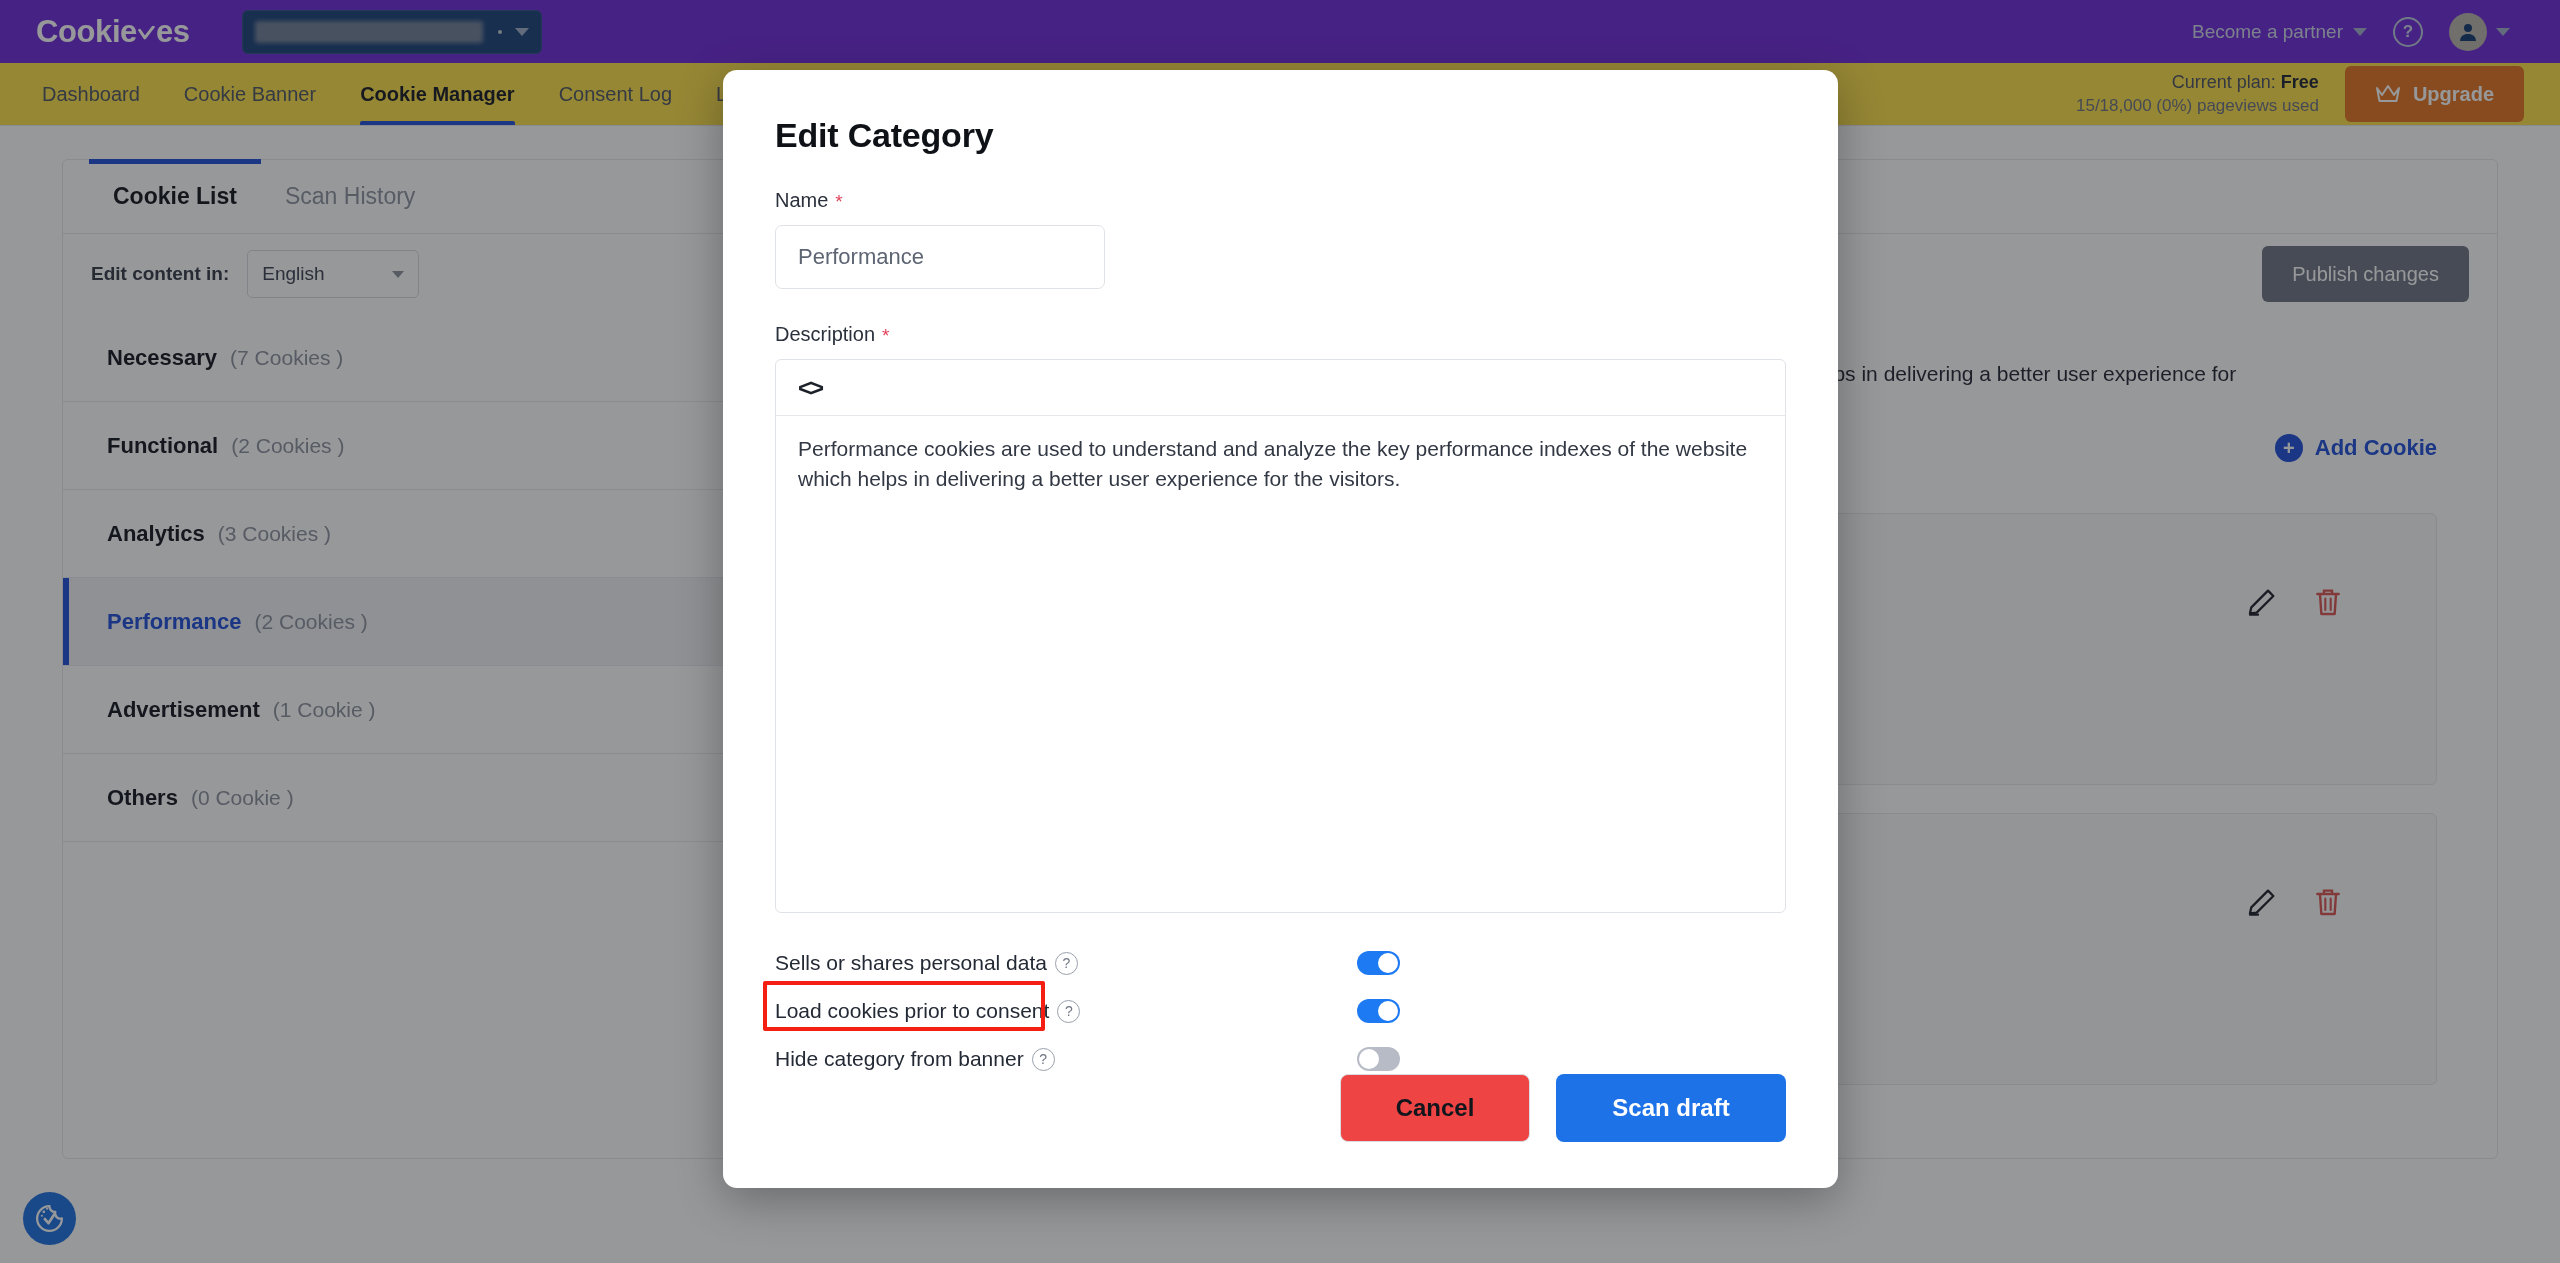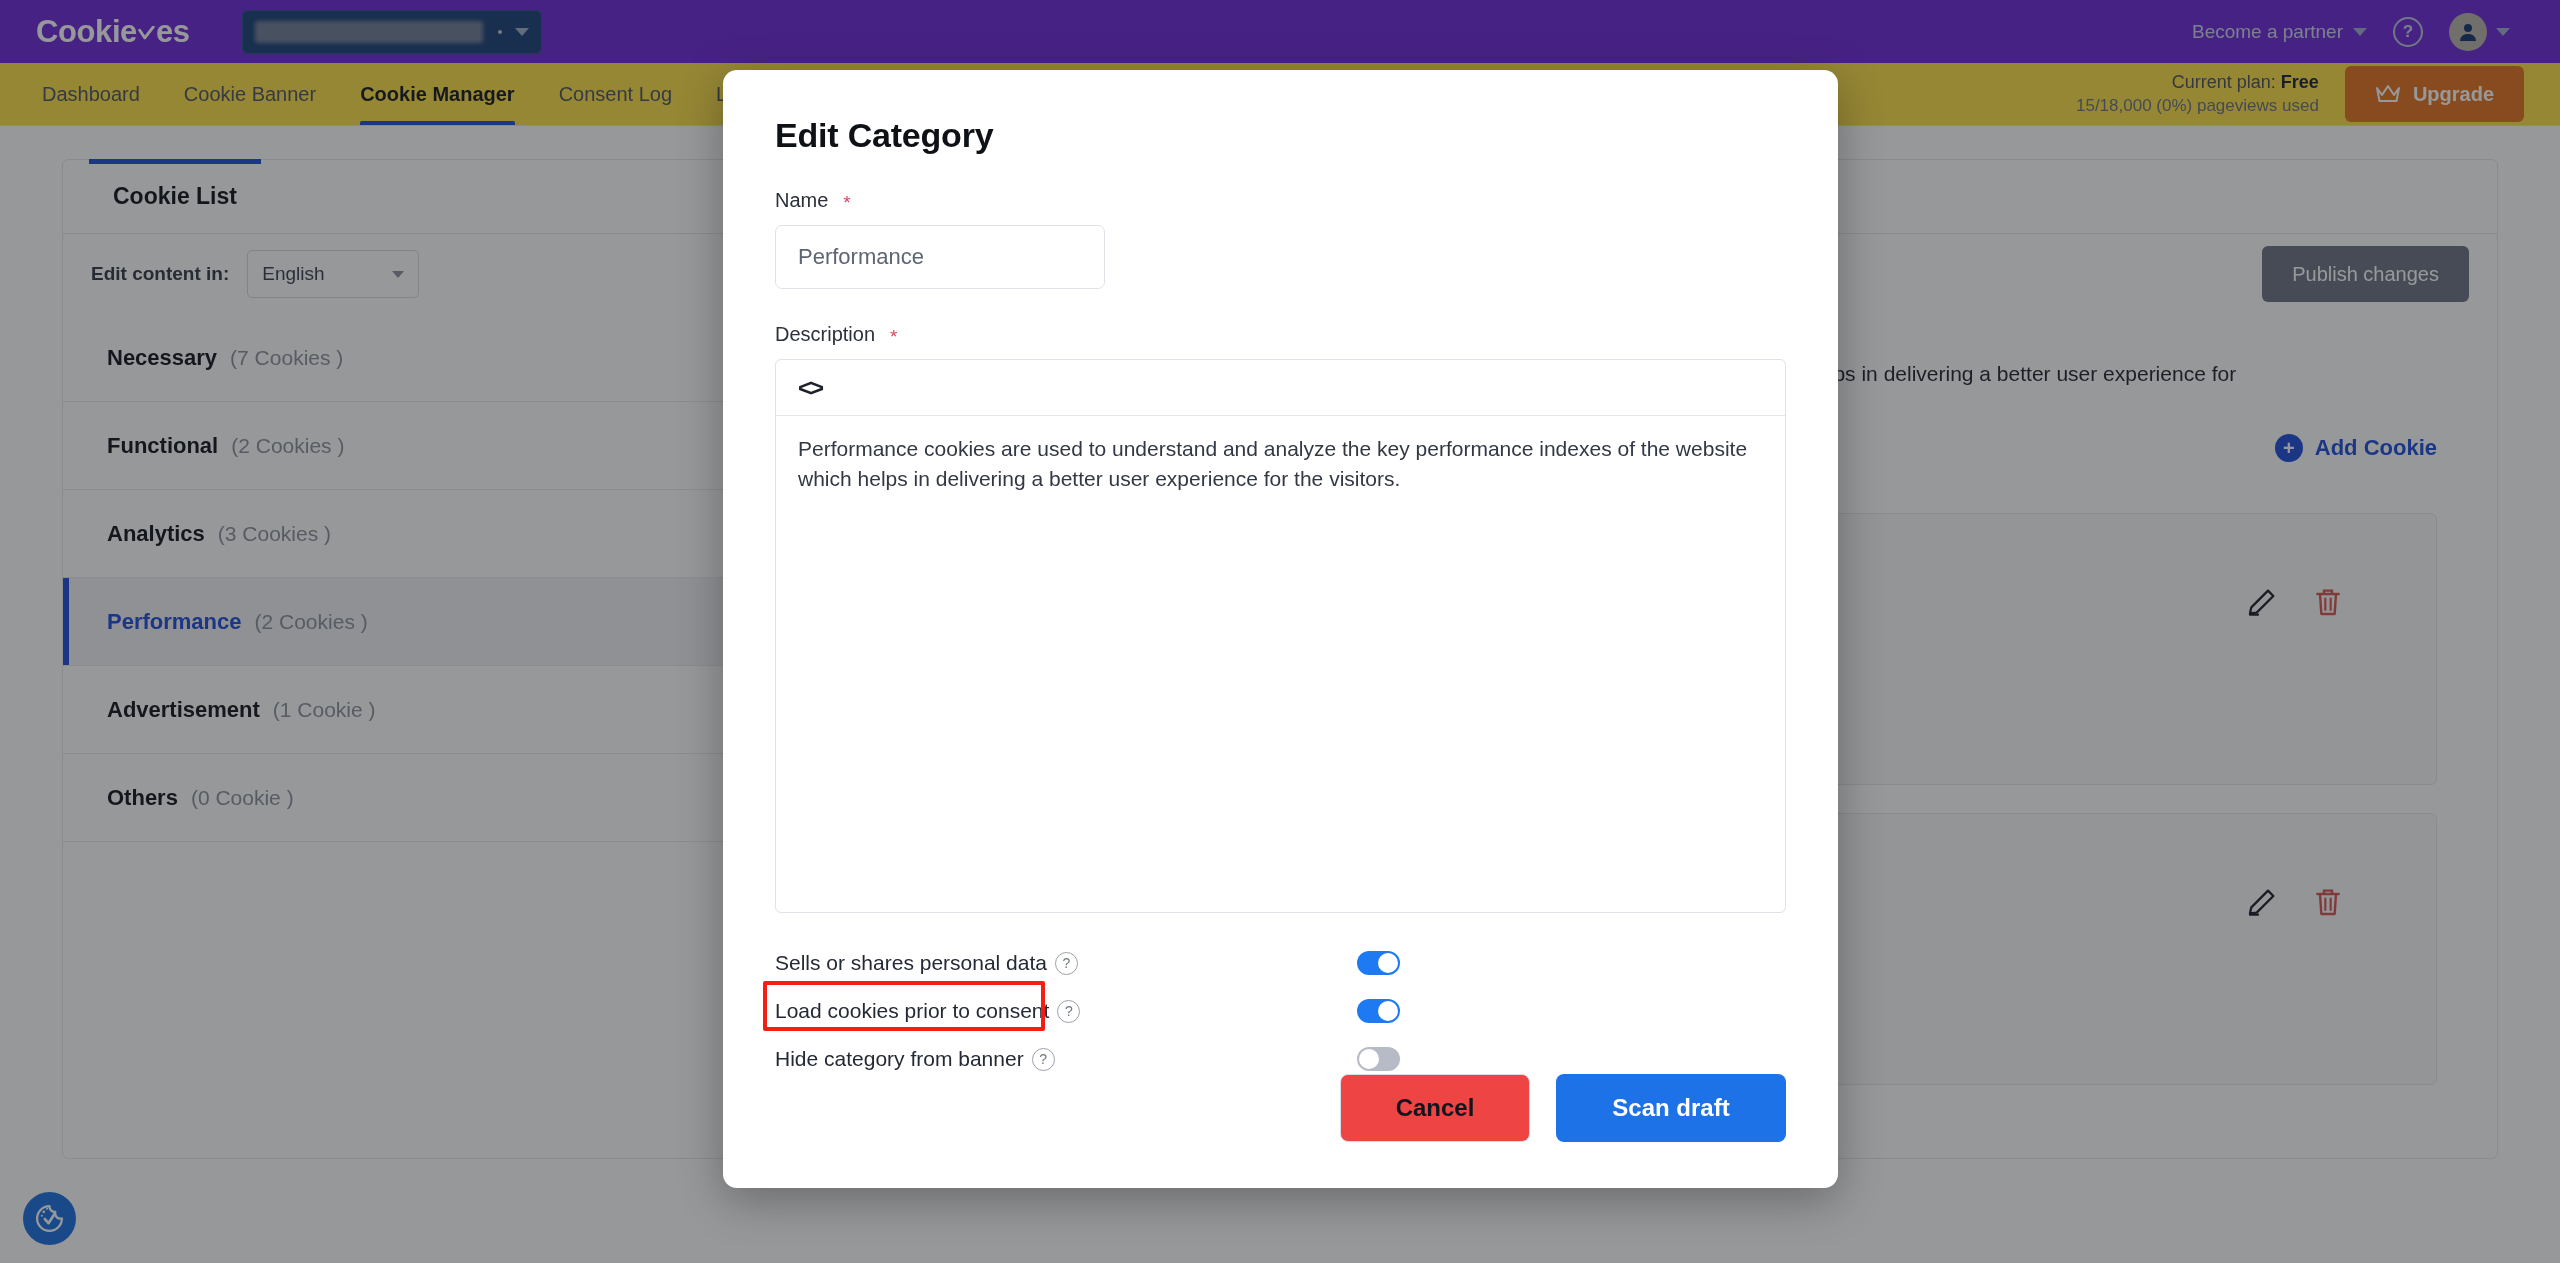--- a/index.html
+++ b/index.html
@@ -112,21 +112,21 @@
   
   #scrim{ position:absolute; inset:0; background:rgba(24,26,32,0.45); }
 
   
   #modal{
     position:absolute; left:723px; top:70px; width:1115px; height:1118px;
     background:#ffffff; border-radius:14px; box-shadow:0 12px 46px rgba(0,0,0,.30);
     padding:46px 52px 0 52px;
   }
   .mtitle{ font-size:34px; font-weight:700; color:#0e1116; letter-spacing:-0.2px;}
-  .flabel{ font-size:20px; color:#2b313c; margin-top:34px; display:flex; align-items:center; gap:15px;}
+  .flabel{ font-size:20px; color:#2b313c; margin-top:34px; display:flex; align-items:flex-start; gap:7px;}
   .req{ color:#e0435b; font-size:19px; position:relative; top:2px;}
   .name-input{
     margin-top:13px; width:330px; height:64px; border:1px solid #dfe2e7; border-radius:7px;
     padding:0 22px; font-size:22px; color:#5d6472; font-family:"Liberation Sans",sans-serif; background:#fff;
   }
   .editor{ margin-top:13px; border:1px solid #dfe2e7; border-radius:6px; width:1011px; height:554px; background:#fff;
     display:flex; flex-direction:column; overflow:hidden;}
   .editor-toolbar{ height:56px; border-bottom:1px solid #e6e8ec; display:flex; align-items:center; padding:0 22px;}
   .codebtn{ font-size:24px; color:#1b2029; font-weight:600; letter-spacing:-2px; cursor:pointer;}
   .editor-body{ flex:1; padding:18px 22px; font-size:21px; line-height:1.42; color:#323844;}
@@ -215,20 +215,21 @@
           <span>Upgrade</span>
         </button>
       </div>
     </div>
 
     <div class="content">
       <div class="card">
 
         <div class="tabs-row">
           <div class="ctab active">Cookie List</div>
+          <div class="ctab">Scan History</div>
         </div>
 
         <div class="editrow">
           <div class="lbl">Edit content in:</div>
           <div class="lang-select">
             <span>English</span>
             <span class="caret"></span>
           </div>
           <button class="publish-btn">Publish changes</button>
         </div>

